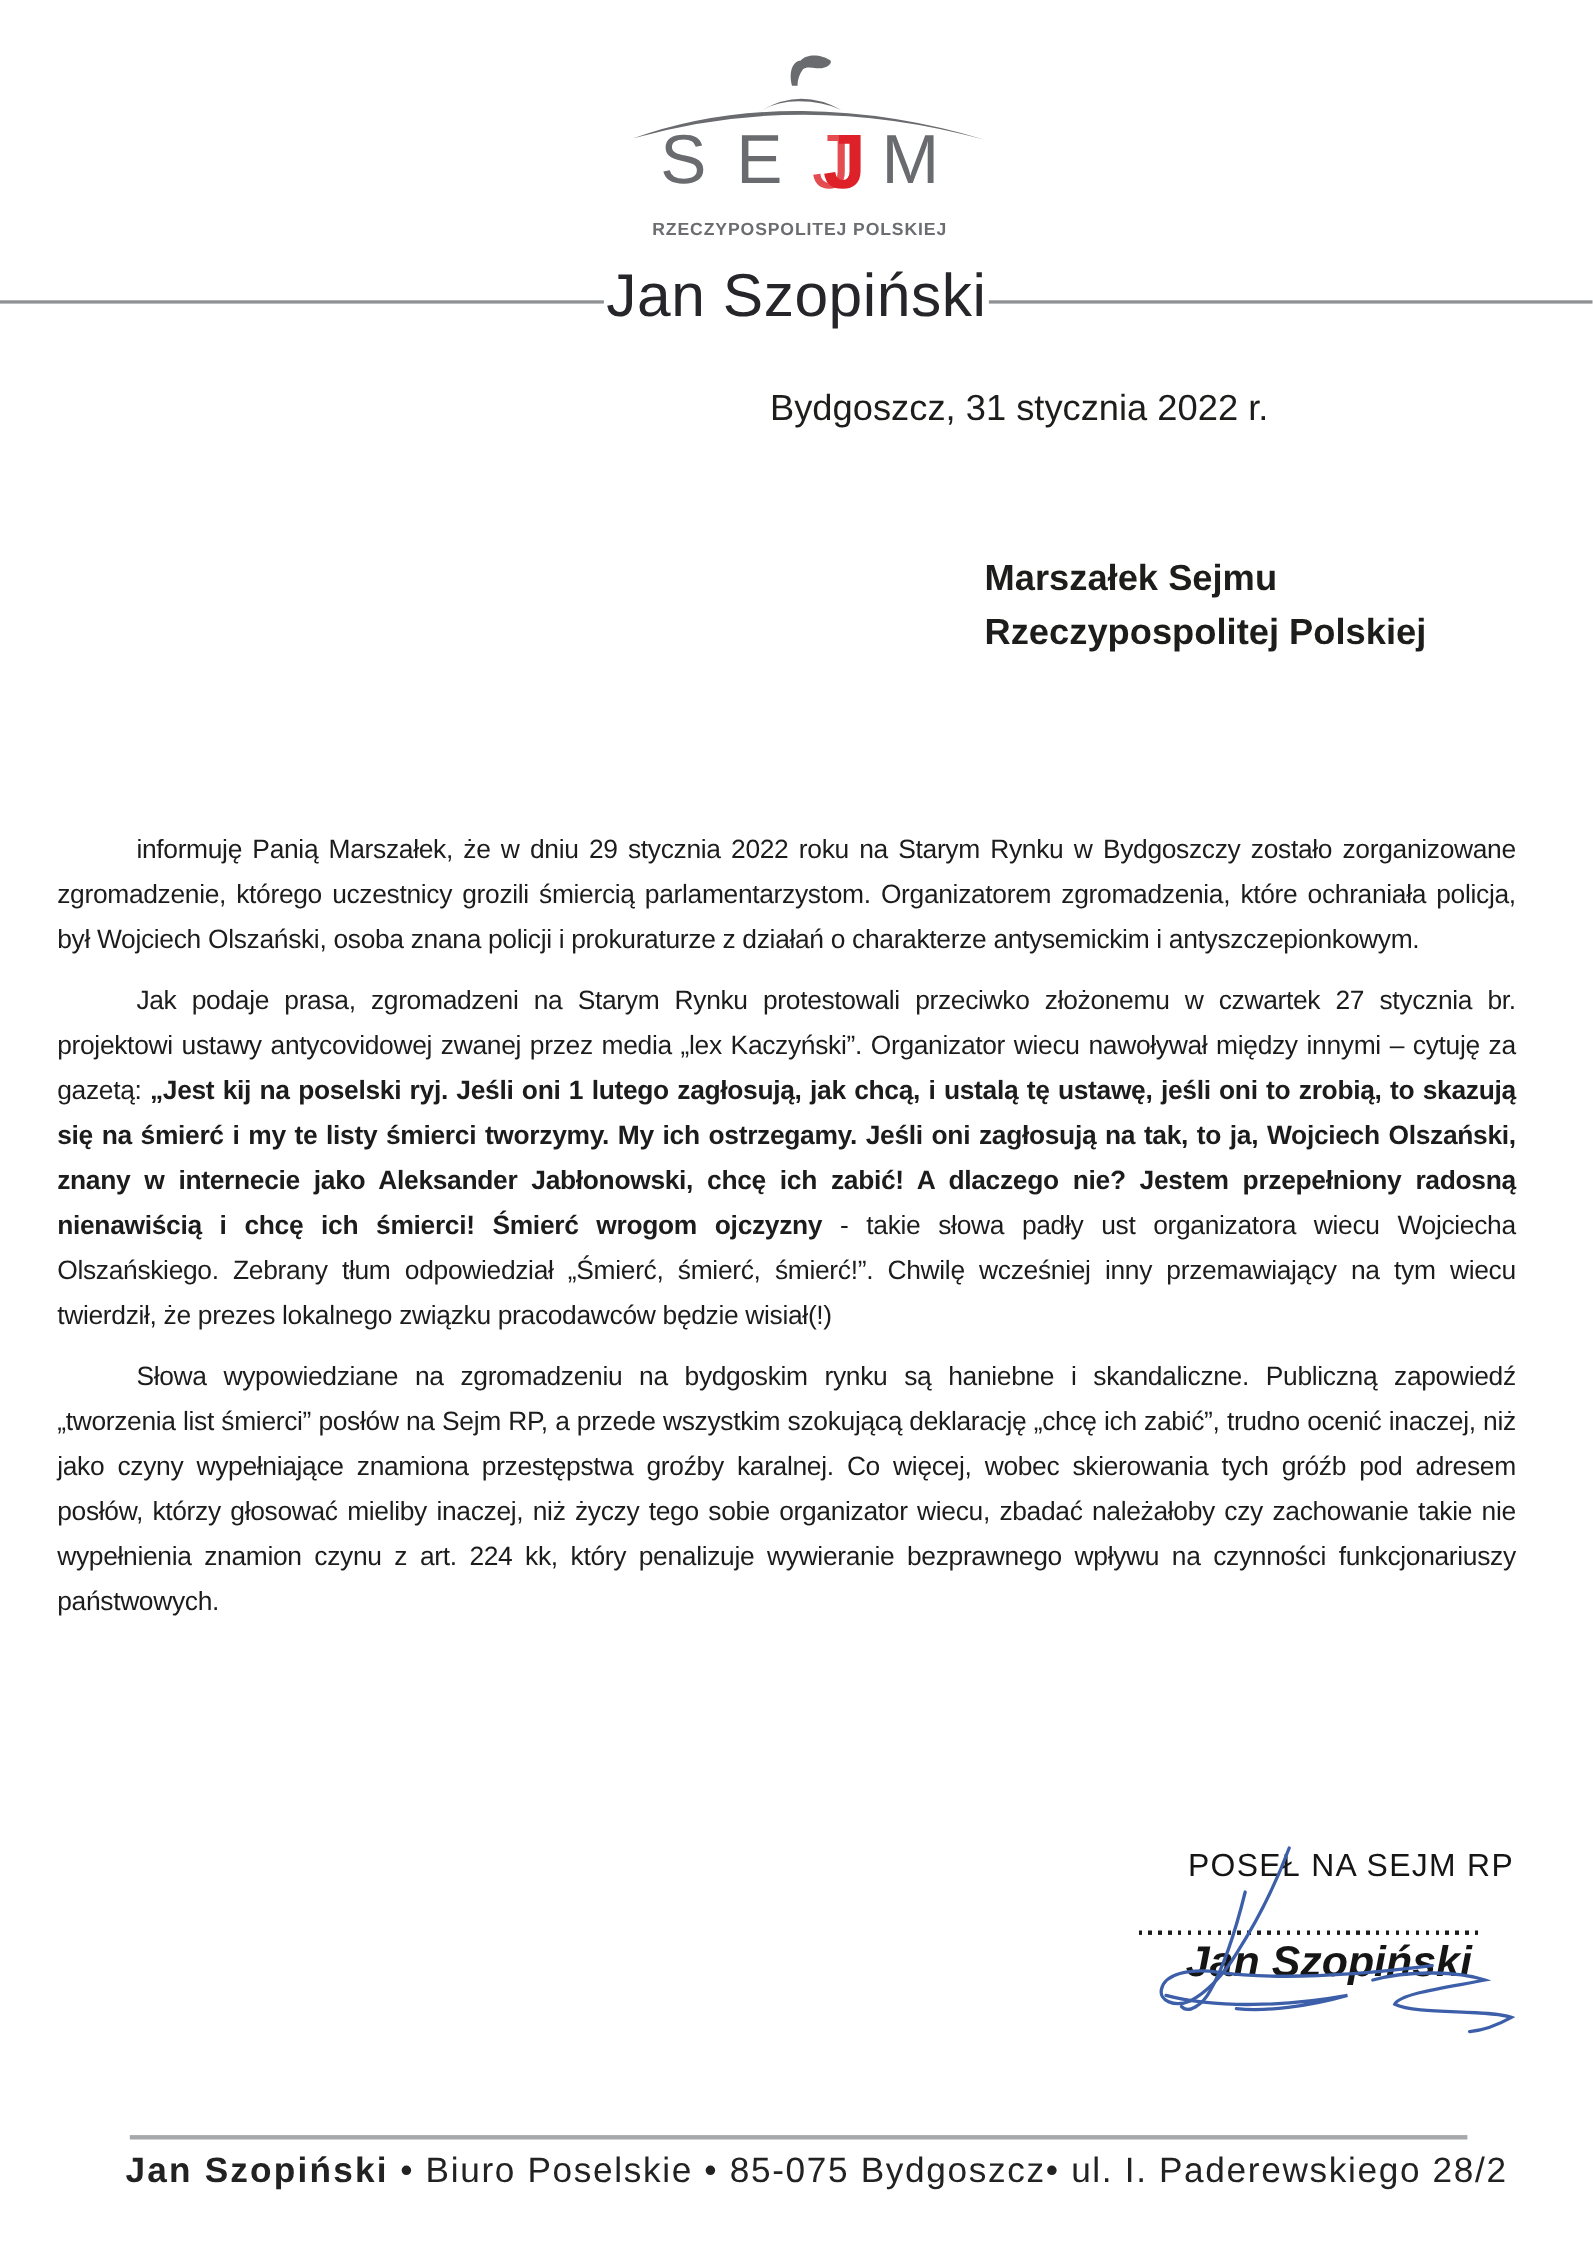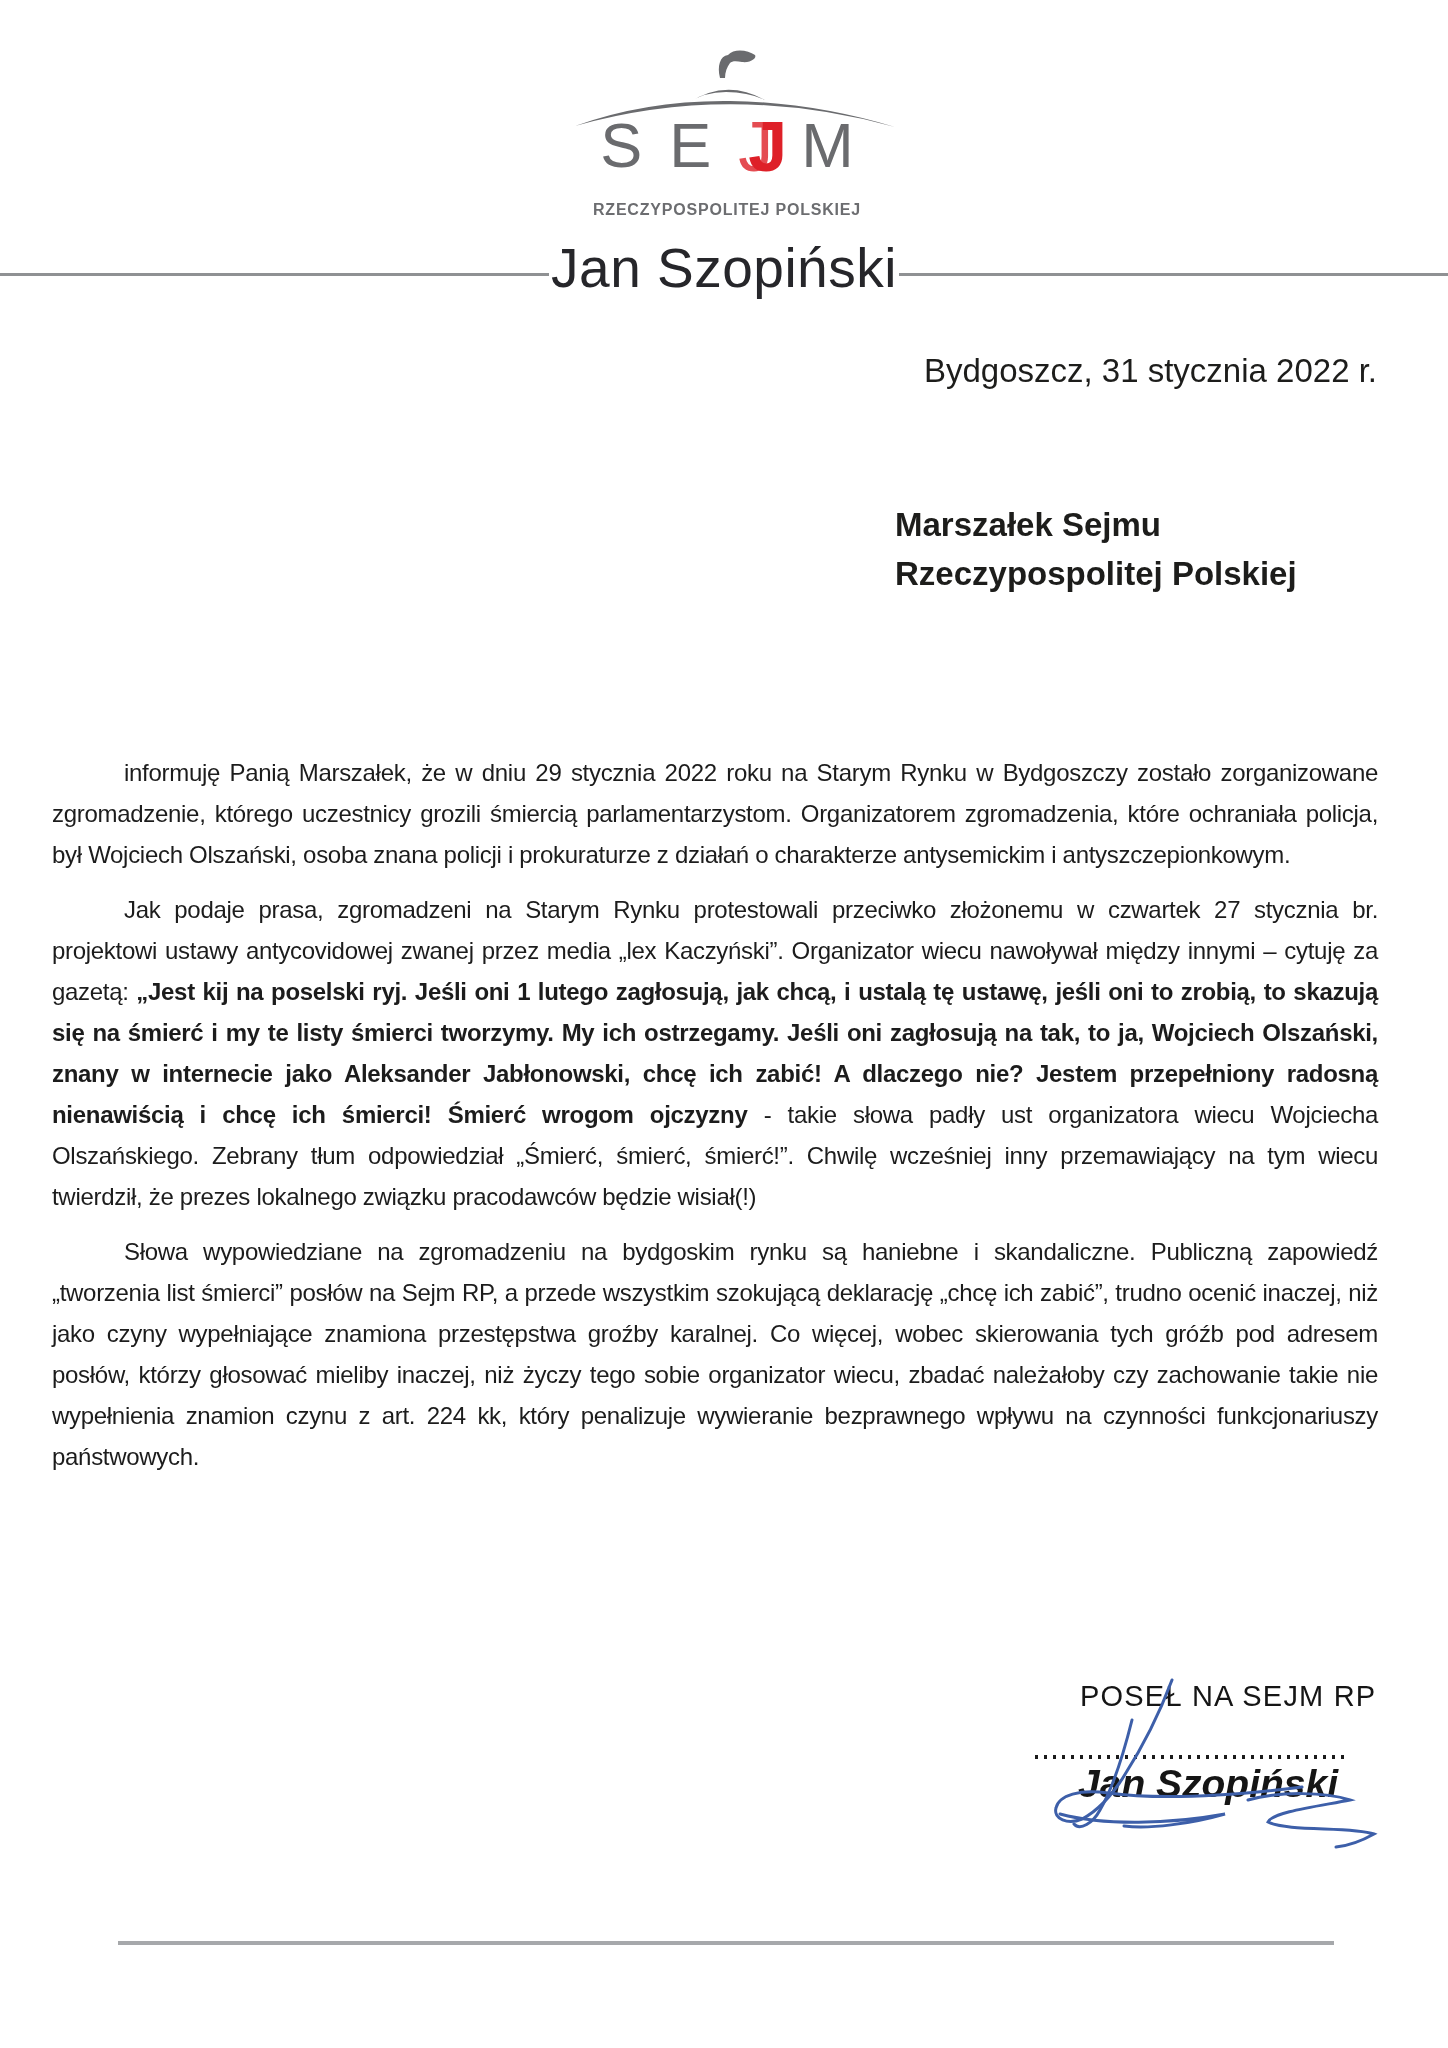--- a/index.html
+++ b/index.html
@@ -31,21 +31,21 @@
     position:absolute;left:0;top:236px;width:1448px;
     text-align:center;font-size:55px;font-weight:300;color:#26262a;
     letter-spacing:.5px;
   }
   .rule{position:absolute;top:273px;height:3px;background:#8f9193;}
   .rule-left{left:0;width:549px;}
   .rule-right{left:899px;width:549px;}
   
   .date-line{
     position:absolute;left:700px;top:352px;width:677px;
-    text-align:right;font-size:33px;color:#1d1d1b;
+    text-align:left;font-size:33px;color:#1d1d1b;
   }
   .addressee{position:absolute;left:895px;top:500px;font-size:33px;font-weight:700;line-height:49px;}
   
   .body-text{
     position:absolute;left:52px;top:752px;width:1326px;
     font-size:24px;line-height:41px;letter-spacing:-.3px;
     text-align:justify;color:#1c1c1c;
   }
   .body-text p{margin:0 0 14px 0;text-indent:72px;}
   .bq{font-weight:700;}
@@ -114,14 +114,17 @@
   <svg class="sig-svg" viewBox="0 0 400 200" xmlns="http://www.w3.org/2000/svg">
     <g fill="none" stroke="#3d5fa9" stroke-width="3" stroke-linecap="round">
       <path d="M152,12 C140,44 122,80 104,108 C92,128 76,144 62,151 C48,157 33,151 36,140 C39,127 60,121 88,125 C140,132 210,128 282,119"></path>
       <path d="M112,52 C104,84 94,118 80,142 C73,155 60,163 54,156"></path>
       <path d="M40,146 C85,158 150,156 205,146 C170,156 130,161 104,158"></path>
       <path d="M228,132 C260,123 306,124 330,132 C300,138 252,144 248,154 C268,164 332,158 354,166 C338,175 326,178 316,179"></path>
     </g>
   </svg>
 
   <div class="footer-rule"></div>
+  <div class="footer-text">
+    <span class="fname">Jan Szopiński</span><span> • Biuro Poselskie • 85-075 Bydgoszcz• ul. I. Paderewskiego 28/2</span>
+  </div>
 
 </div>
 
 </body></html>

